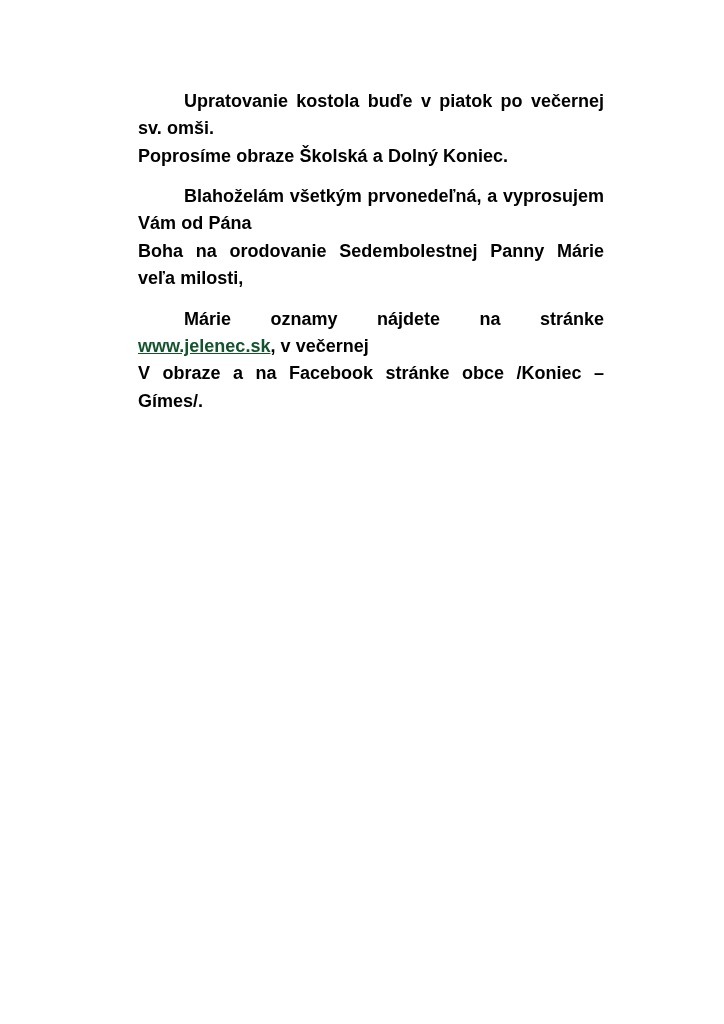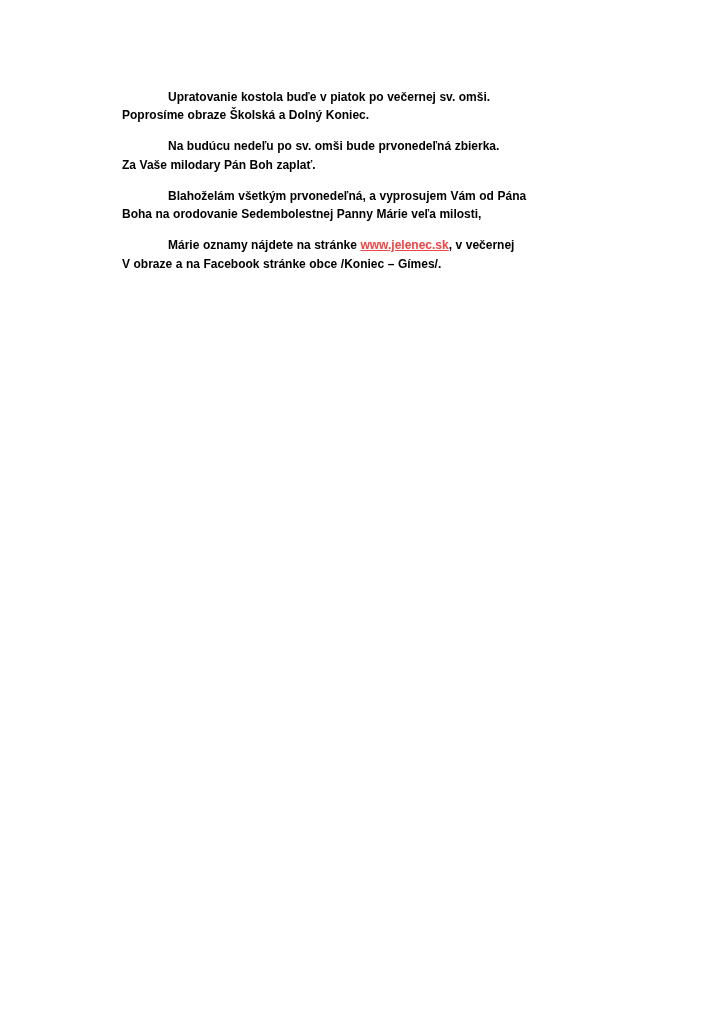--- a/index.html
+++ b/index.html
@@ -21,26 +21,26 @@
     background: #ffffff;
     box-sizing: border-box;
   }
   .content {
     position: absolute;
     left: 122px;
     top: 88px;
     width: 482px;
   }
   .para {
-    font-size: 12px;
+    font-size: 18px;
     font-weight: bold;
     line-height: 1.52;
     text-align: justify;
     text-justify: inter-word;
-    margin: 0 0 13px 0;
+    margin: 0 0 13px 16px;
     word-spacing: 0.2px;
   }
   .para:last-child {
     margin-bottom: 0;
   }
   .indent {
     display: inline-block;
     width: 46px;
   }
   .link {
@@ -56,29 +56,25 @@
 <body>
 
 <div class="page">
   <div class="content">
 
     <p class="para">
       <span class="indent"></span><span class="stretch-line" style="display:inline">Upratovanie kostola buďe v piatok po večernej sv. omši.</span><br>
       <span>Poprosíme obraze Školská a Dolný Koniec.</span>
     </p>
 
-    <p class="para">
-      <span class="indent"></span><span>Na budúcu nedeľu po sv. omši bude prvonedeľná zbierka.</span><br>
-      <span>Za Vaše milodary Pán Boh zaplať.</span>
-    </p>
 
     <p class="para">
       <span class="indent"></span><span>Blahoželám všetkým prvonedeľná, a vyprosujem Vám od Pána</span><br>
       <span>Boha na orodovanie Sedembolestnej Panny Márie veľa milosti,</span><br>
     </p>
 
     <p class="para">
-      <span class="indent"></span><span>Márie oznamy nájdete na stránke </span><a class="link" href="#" style="color: #ef4444;">www.jelenec.sk</a><span>, v večernej</span><br>
+      <span class="indent"></span><span>Márie oznamy nájdete na stránke </span><a class="link" href="#" style="color: #14532d;">www.jelenec.sk</a><span>, v večernej</span><br>
       <span>V obraze a na Facebook stránke obce /Koniec – Gímes/.</span>
     </p>
 
   </div>
 </div>
 
 </body></html>

